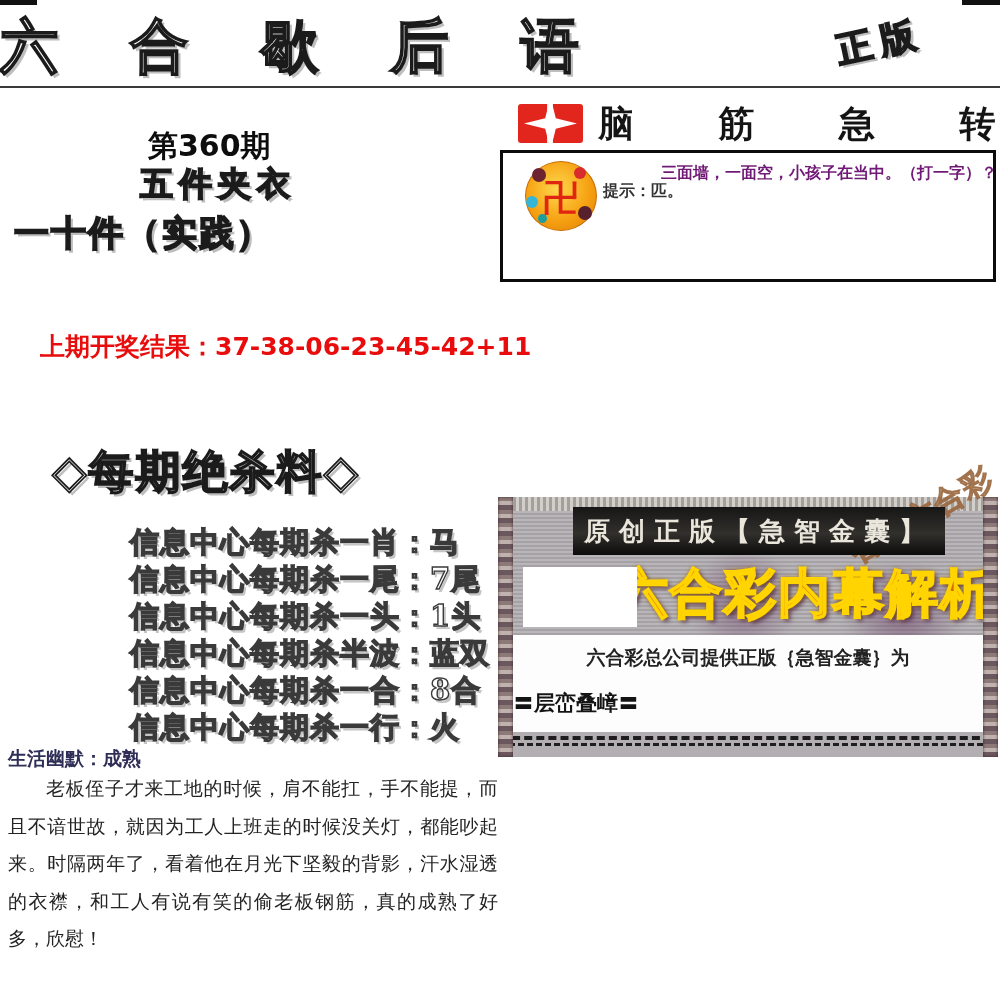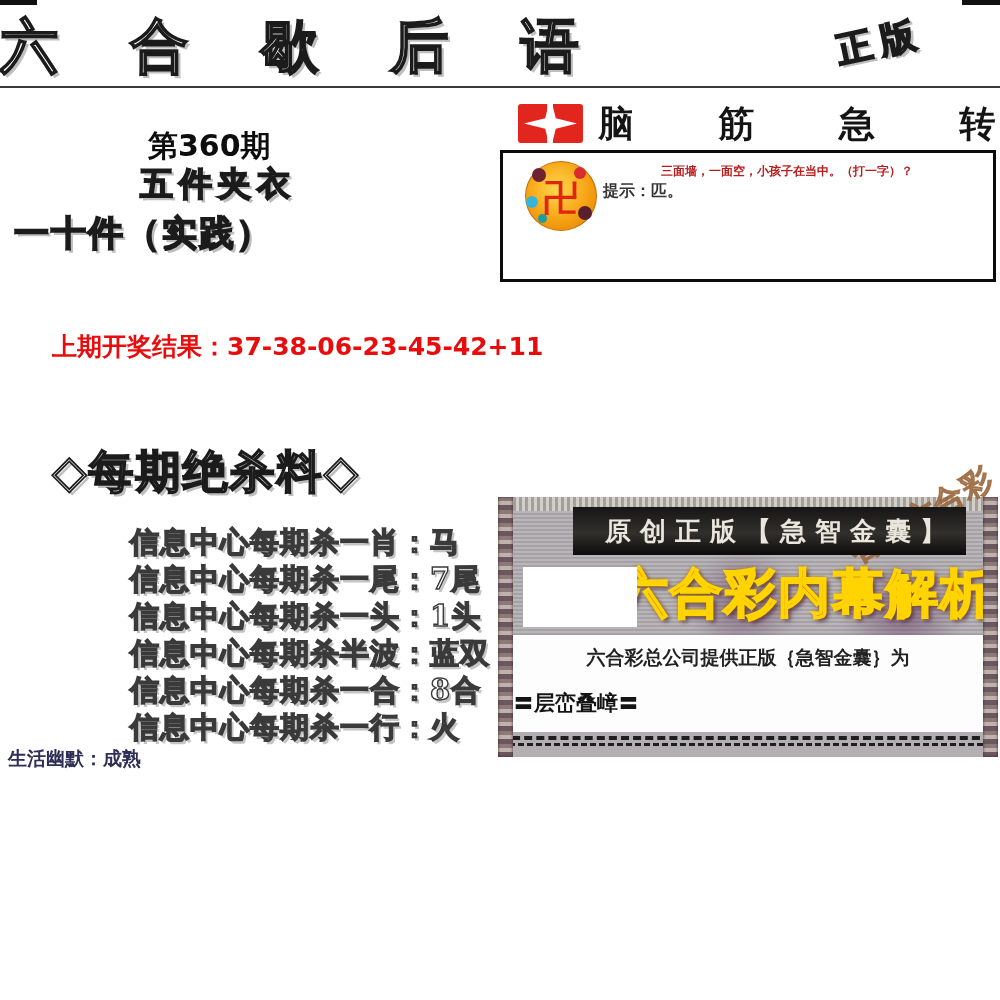--- a/index.html
+++ b/index.html
@@ -20,59 +20,59 @@
 
   
   .main-title{left:0;width:1000px;top:8px;text-align:left;font-size:58px;letter-spacing:26px;}
   .edition{left:836px;top:18px;font-size:36px;letter-spacing:8px;transform:rotate(-12deg);}
   .header-rule{left:0;top:86px;width:1000px;height:2px;background:#3a3a3a;}
 
   
   .issue{left:148px;top:126px;font-size:30px;font-weight:900;color:#0d0d0d;}
   .riddle1{left:140px;top:162px;font-size:33px;letter-spacing:6px;}
   .riddle2{left:14px;top:210px;font-size:35px;letter-spacing:2px;}
-  .last-result{left:52px;top:330px;font-size:25px;font-weight:900;color:#e80c0c;white-space:nowrap;}
+  .last-result{left:40px;top:330px;font-size:25px;font-weight:900;color:#e80c0c;white-space:nowrap;}
   .kill-head{left:52px;top:442px;font-size:45px;letter-spacing:2px;}
   .kill-list{left:130px;top:524px;}
   .kill-line{font-size:29px;line-height:37px;letter-spacing:1px;white-space:nowrap;}
   .humor-label{left:8px;top:746px;font-size:19px;font-weight:bold;color:#2e2e56;}
   .humor-text{left:8px;top:770px;width:490px;font-size:19px;line-height:37.5px;
               color:#242424;text-indent:2em;text-align:justify;}
 
   
   .bt-logo{left:518px;top:104px;width:65px;height:39px;background:#e3261d;border-radius:3px;}
   .bt-logo .gap{position:absolute;left:29px;top:0;width:6px;height:39px;background:#fff;opacity:.85;}
   .bt-logo .star{position:absolute;left:6px;top:-7px;width:53px;height:53px;background:#fff;
       clip-path:polygon(50% 0,60% 40%,100% 50%,60% 60%,50% 100%,40% 60%,0 50%,40% 40%);}
   .bt-title{left:598px;top:100px;font-size:36px;font-weight:900;letter-spacing:36px;color:#141414;white-space:nowrap;}
   .bt-box{left:500px;top:150px;width:490px;height:126px;border:3px solid #0c0c0c;background:#fff;}
   .badge{position:absolute;left:22px;top:8px;width:70px;height:68px;border-radius:50%;
          background:radial-gradient(circle at 45% 40%,#ffd84d 0%,#f6a213 55%,#e07b00 100%);
          border:1px solid #c96d00;}
   .badge .wan{position:absolute;left:0;top:12px;width:70px;text-align:center;font-size:36px;
          font-weight:900;color:#e02510;}
   .dot{position:absolute;border-radius:50%;}
-  .bt-q{position:absolute;left:158px;top:10px;width:322px;font-size:12px;font-weight:600;
-        color:#b91c1c;white-space:nowrap;}
+  .bt-q{position:absolute;left:158px;top:10px;width:322px;font-size:16px;font-weight:600;
+        color:#701a75;white-space:nowrap;}
   .bt-hint{position:absolute;left:100px;top:28px;font-size:16px;font-weight:600;color:#333;}
 
   
   .panel{left:498px;top:497px;width:500px;height:260px;background:#b2aeb2;}
   .panel-texture{position:absolute;left:0;top:0;width:100%;height:140px;
       background:repeating-linear-gradient(0deg,rgba(255,255,255,.09) 0 2px,rgba(0,0,0,.07) 2px 4px);}
   .rod{position:absolute;top:0;width:15px;height:100%;
       background:repeating-linear-gradient(180deg,#8d7a78 0 4px,#c0b2ae 4px 8px,#6b585e 8px 13px);
       box-shadow:inset 0 0 3px #3a2a30;}
   .rod.left{left:0;} .rod.right{right:0;}
   .top-band{position:absolute;left:0;top:0;width:100%;height:14px;
       background:repeating-linear-gradient(90deg,#d2cec9 0 3px,#a39f9a 3px 6px);}
   .banner{position:absolute;left:75px;top:10px;width:372px;height:48px;
       background:linear-gradient(180deg,#161616,#32302c 55%,#0b0b0b);
       color:#eae6dc;text-align:center;line-height:48px;font-size:26px;letter-spacing:9px;
-      font-family:"DejaVu Serif","Liberation Serif",serif;font-weight:bold;white-space:nowrap;padding-left:21px;}
+      font-family:"DejaVu Serif","Liberation Serif",serif;font-weight:bold;white-space:nowrap;}
   .watermark{position:absolute;right:-4px;top:-2px;transform:rotate(-30deg);
       font-size:30px;font-weight:900;color:rgba(195,150,105,.55);
       -webkit-text-stroke:1px rgba(150,100,60,.85);letter-spacing:2px;}
   .ribbon{position:absolute;border-radius:50%;filter:blur(5px);opacity:.5;
       background:radial-gradient(circle,#5c2a58 0%,rgba(92,42,88,0) 70%);}
   .gold-title{position:absolute;left:118px;top:62px;font-size:52px;font-weight:900;
       font-family:"DejaVu Serif","Liberation Serif",serif;letter-spacing:2px;white-space:nowrap;
       color:#d96a00;-webkit-text-stroke:2px #ffd400;
       text-shadow:0 0 5px #9a6a00,3px 3px 4px rgba(70,30,70,.8);}
   .cover-box{position:absolute;left:25px;top:70px;width:114px;height:60px;background:#fff;}
@@ -108,20 +108,21 @@
   <div class="abs kill-list">
     <div class="kill-line hollow-light">信息中心每期杀一肖：马</div>
     <div class="kill-line hollow-light">信息中心每期杀一尾：7尾</div>
     <div class="kill-line hollow-light">信息中心每期杀一头：1头</div>
     <div class="kill-line hollow-light">信息中心每期杀半波：蓝双</div>
     <div class="kill-line hollow-light">信息中心每期杀一合：8合</div>
     <div class="kill-line hollow-light">信息中心每期杀一行：火</div>
   </div>
 
   <div class="abs humor-label">生活幽默：成熟</div>
+  <div class="abs humor-text">老板侄子才来工地的时候，肩不能扛，手不能提，而且不谙世故，就因为工人上班走的时候没关灯，都能吵起来。时隔两年了，看着他在月光下坚毅的背影，汗水湿透的衣襟，和工人有说有笑的偷老板钢筋，真的成熟了好多，欣慰！</div>
 
   <div class="abs bt-logo">
     <div class="gap"></div>
     <div class="star"></div>
   </div>
   <div class="abs bt-title">脑 筋 急 转 弯</div>
 
   <div class="abs bt-box">
     <div class="badge">
       <div class="wan">卍</div>

